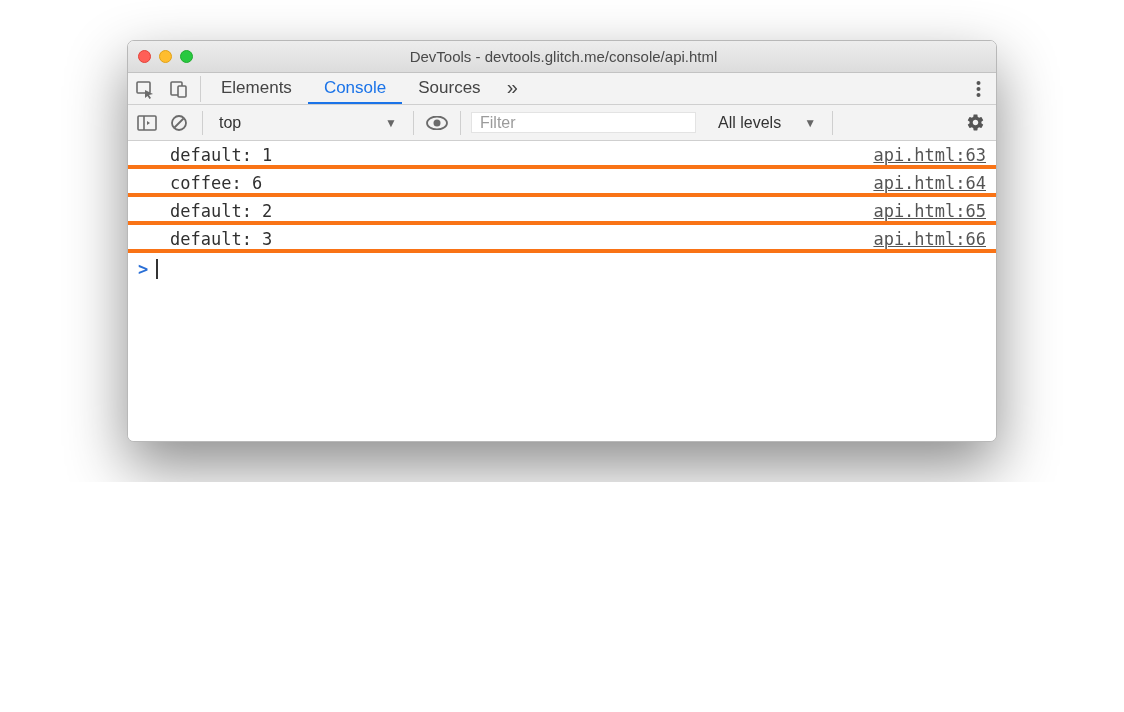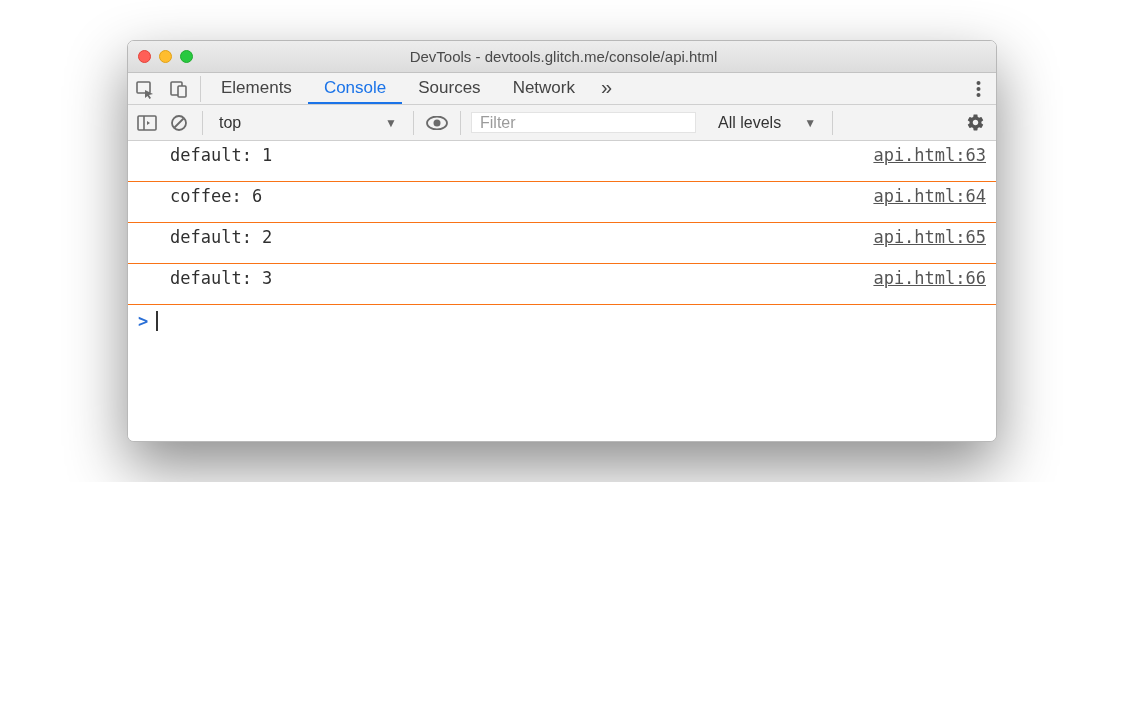--- a/index.html
+++ b/index.html
@@ -105,22 +105,22 @@
   }
   .gear { margin-left:auto; cursor:pointer; color:#555; width:30px; display:flex; justify-content:center;}
   .console-body {
     min-height: 300px;
     background:#fff;
     font-family: "Menlo","Consolas","Monaco",monospace;
     font-size:17px;
   }
   .log-row {
     display:flex;
-    padding:4px 10px 16px 42px;
-    border-bottom:1px solid #f97316;
+    padding:4px 10px 0 42px;
+    border-bottom:4px solid #f97316;
     align-items:center;
   }
   .log-message { color:#303030; }
   .log-source { margin-left:auto; color:#545454; text-decoration:underline; cursor:pointer;}
   .prompt-row {
     display:flex; align-items:center;
     padding:6px 10px;
   }
   .prompt-chevron { color:#2a6fd6; font-weight:bold; font-size:17px; margin-right:8px;}
   .prompt-caret {
@@ -154,21 +154,20 @@
       <svg width="20" height="20" viewBox="0 0 20 20" fill="none" stroke="#6b6b6b" stroke-width="1.6">
         <rect x="2" y="3" width="11" height="13" rx="1"></rect>
         <rect x="9" y="7" width="8" height="11" rx="1" fill="#f3f3f3"></rect>
       </svg>
     </div>
     <div class="divider"></div>
     <div class="tabs">
       <div class="tab">Elements</div>
       <div class="tab active">Console</div>
       <div class="tab">Sources</div>
-      <div class="tab">Network</div>
       <div class="tab" style="font-size:20px;padding:0 10px;">»</div>
     </div>
     <div class="spacer"></div>
     <div class="kebab">
       <svg width="5" height="20" viewBox="0 0 5 20" fill="#555">
         <circle cx="2.5" cy="4" r="2"></circle>
           <circle cx="2.5" cy="10" r="2"></circle>
           <circle cx="2.5" cy="16" r="2"></circle>
       </svg>
     </div>

